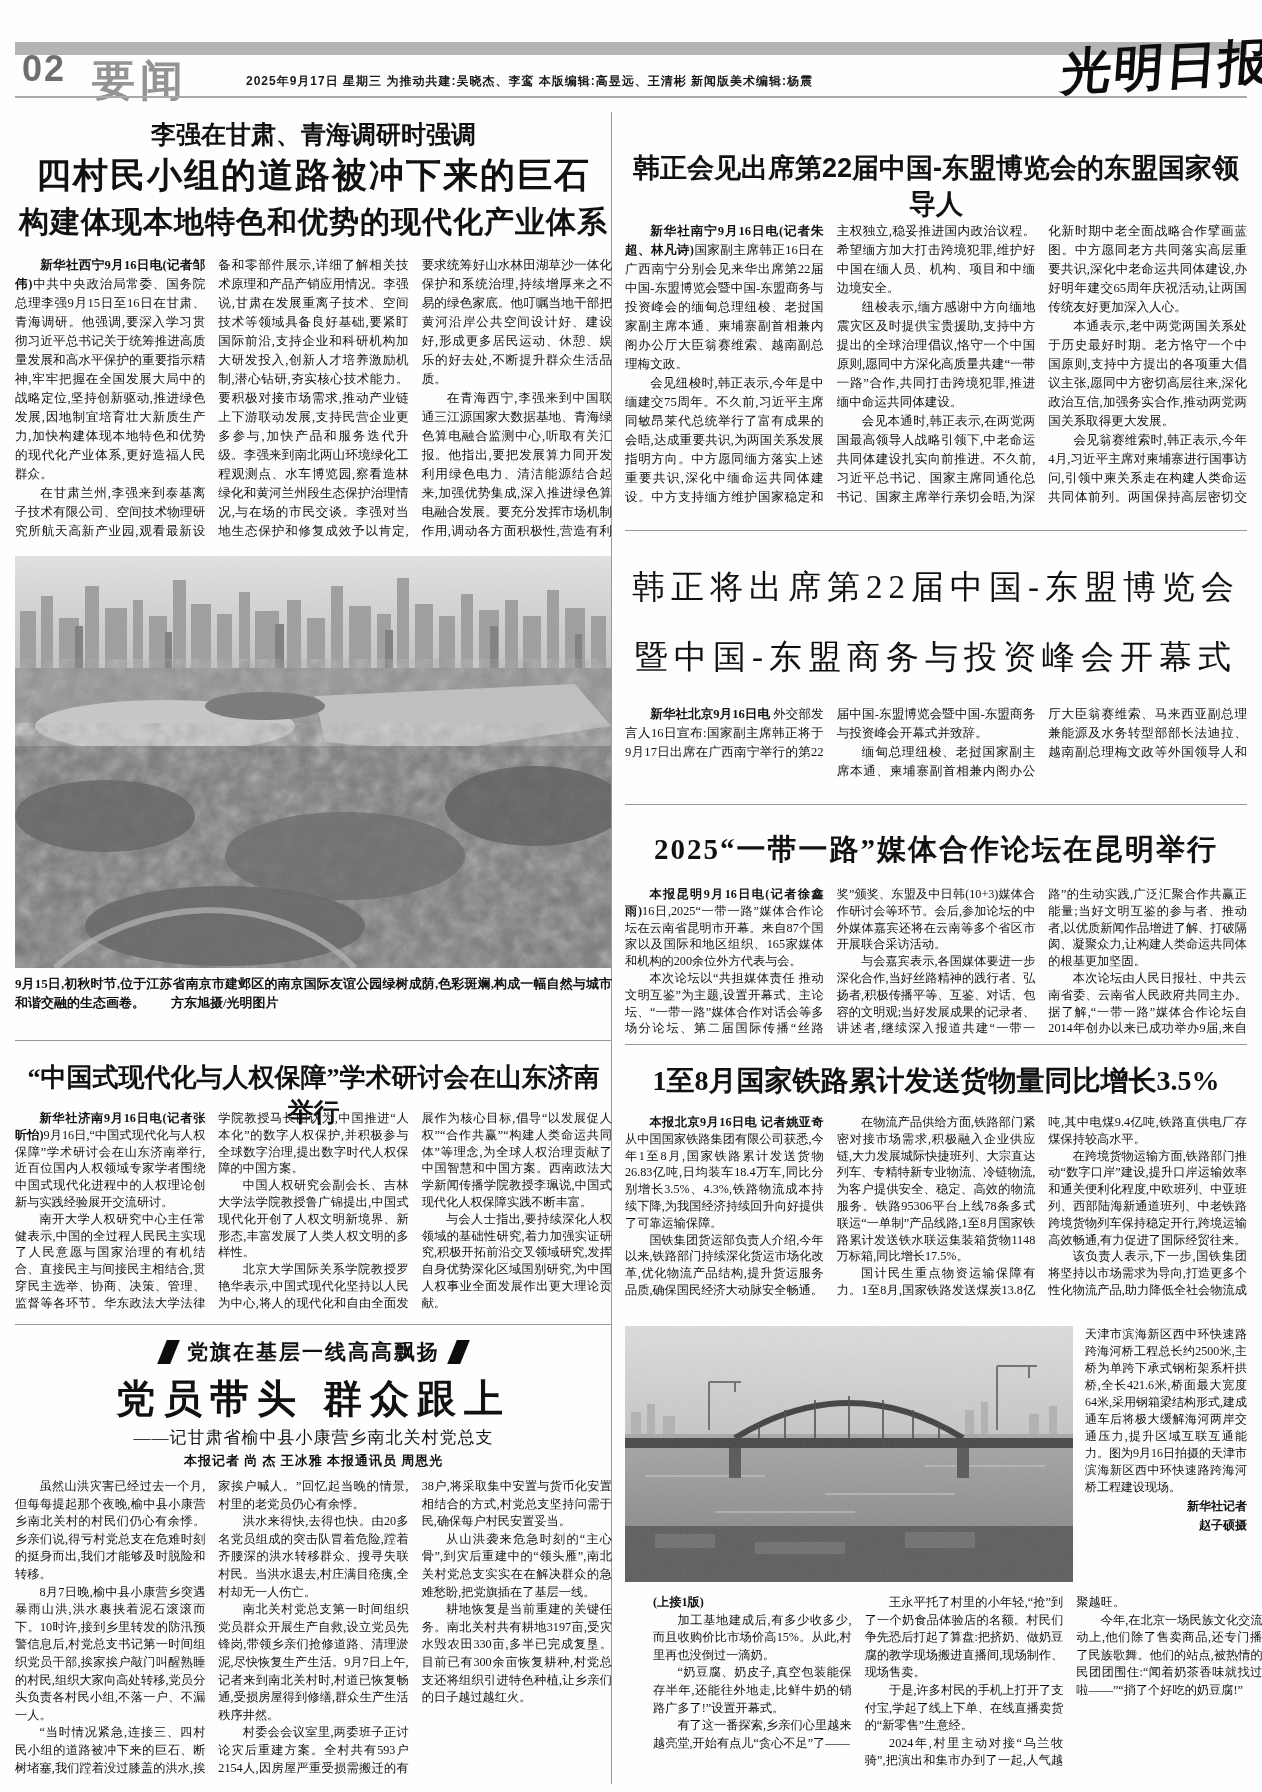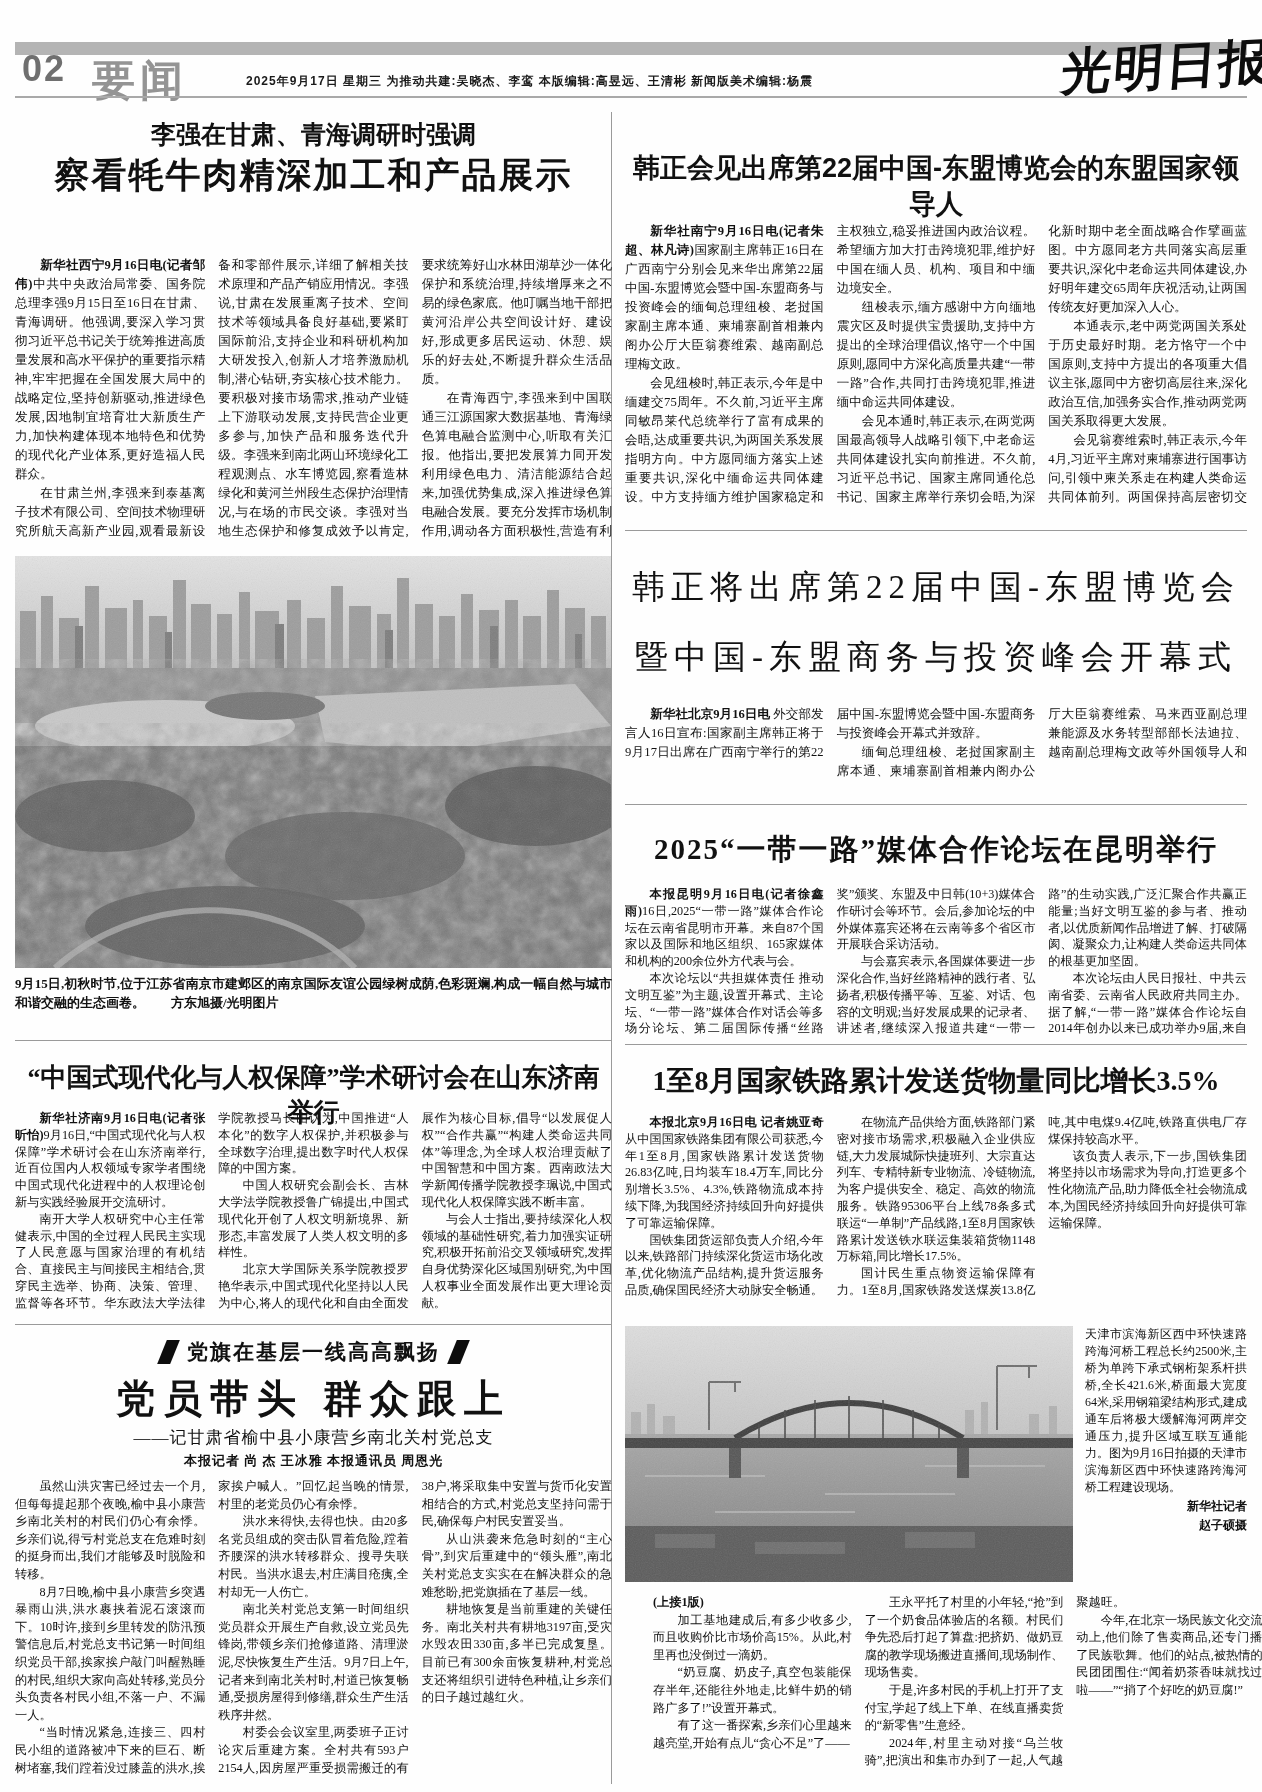--- a/index.html
+++ b/index.html
@@ -53,21 +53,22 @@
 
   <div class="abs topbar"></div>
   <div class="abs pagenum">02</div>
   <div class="abs section">要闻</div>
   <div class="abs dateline-top">2025年9月17日  星期三   为推动共建:吴晓杰、李鸾   本版编辑:高昱远、王清彬   新闻版美术编辑:杨震</div>
   <div class="abs masthead">光明日报</div>
   <div class="abs hdr-rule"></div>
   <div class="abs vrule"></div>
 
   <div class="abs center kicker" style="left:15px;top:118px;width:597px;">李强在甘肃、青海调研时强调</div>
-  <div class="abs center h1a" style="left:15px;top:152px;width:597px;">察看牦牛肉精深加工和产品展示</div>
+  <div class="abs center h1a" style="left:15px;top:152px;width:597px;">四村民小组的道路被冲下来的巨石</div>
+  <div class="abs center h1b" style="left:15px;top:202px;width:597px;">构建体现本地特色和优势的现代化产业体系</div>
   <div class="abs body3" style="left:15px;top:256px;width:597px;height:290px;">
     <p><b class="dl">新华社西宁9月16日电(记者邹伟)</b><span>中共中央政治局常委、国务院总理李强9月15日至16日在甘肃、青海调研。他强调,要深入学习贯彻习近平总书记关于统筹推进高质量发展和高水平保护的重要指示精神,牢牢把握在全国发展大局中的战略定位,坚持创新驱动,推进绿色发展,因地制宜培育壮大新质生产力,加快构建体现本地特色和优势的现代化产业体系,更好造福人民群众。</span></p>
     <p>在甘肃兰州,李强来到泰基离子技术有限公司、空间技术物理研究所航天高新产业园,观看最新设备和零部件展示,详细了解相关技术原理和产品产销应用情况。李强说,甘肃在发展重离子技术、空间技术等领域具备良好基础,要紧盯国际前沿,支持企业和科研机构加大研发投入,创新人才培养激励机制,潜心钻研,夯实核心技术能力。要积极对接市场需求,推动产业链上下游联动发展,支持民营企业更多参与,加快产品和服务迭代升级。李强来到南北两山环境绿化工程观测点、水车博览园,察看造林绿化和黄河兰州段生态保护治理情况,与在场的市民交谈。李强对当地生态保护和修复成效予以肯定,要求统筹好山水林田湖草沙一体化保护和系统治理,持续增厚来之不易的绿色家底。他叮嘱当地干部把黄河沿岸公共空间设计好、建设好,形成更多居民运动、休憩、娱乐的好去处,不断提升群众生活品质。</p>
     <p>在青海西宁,李强来到中国联通三江源国家大数据基地、青海绿色算电融合监测中心,听取有关汇报。他指出,要把发展算力同开发利用绿色电力、清洁能源结合起来,加强优势集成,深入推进绿色算电融合发展。要充分发挥市场机制作用,调动各方面积极性,营造有利于创新的条件和环境,进一步深化产业应用,更好促进数字经济发展。在青海可可西里食品有限公司,李强听取青海省打造绿色有机农畜产品输出地情况汇报,察看牦牛肉精深加工和产品展示。李强勉励企业深耕绿色农牧业,以健康安全的品质做优品牌,创新生产管理,一体推进餐饮、工业旅游、商贸流通等全产业链发展,为农牧业提质增效、农牧民就业增收发挥更大带动作用。</p>
 
   </div>
 
   <div class="abs photo" style="left:15px;top:556px;width:596px;height:412px;">
     <svg width="596" height="412" viewBox="0 0 596 412" xmlns="http://www.w3.org/2000/svg">
       <defs>
@@ -204,20 +205,21 @@
     <p>本次论坛由人民日报社、中共云南省委、云南省人民政府共同主办。据了解,“一带一路”媒体合作论坛自2014年创办以来已成功举办9届,来自100多个国家和地区的1000余位外国媒体及国际和地区组织代表应邀参会,为推动共建“一带一路”高质量发展凝心聚力。</p>
   </div>
   <div class="abs hrule" style="left:625px;top:1044px;width:622px;"></div>
 
   <div class="abs center h-rail" style="left:625px;top:1062px;width:622px;">1至8月国家铁路累计发送货物量同比增长3.5%</div>
   <div class="abs body3 small" style="left:625px;top:1114px;width:622px;height:200px;">
     <p><b class="dl">本报北京9月16日电  记者姚亚奇  </b><span>从中国国家铁路集团有限公司获悉,今年1至8月,国家铁路累计发送货物26.83亿吨,日均装车18.4万车,同比分别增长3.5%、4.3%,铁路物流成本持续下降,为我国经济持续回升向好提供了可靠运输保障。</span></p>
     <p>国铁集团货运部负责人介绍,今年以来,铁路部门持续深化货运市场化改革,优化物流产品结构,提升货运服务品质,确保国民经济大动脉安全畅通。</p>
     <p>在物流产品供给方面,铁路部门紧密对接市场需求,积极融入企业供应链,大力发展城际快捷班列、大宗直达列车、专精特新专业物流、冷链物流,为客户提供安全、稳定、高效的物流服务。铁路95306平台上线78条多式联运“一单制”产品线路,1至8月国家铁路累计发送铁水联运集装箱货物1148万标箱,同比增长17.5%。</p>
     <p>国计民生重点物资运输保障有力。1至8月,国家铁路发送煤炭13.8亿吨,其中电煤9.4亿吨,铁路直供电厂存煤保持较高水平。</p>
+    <p>在跨境货物运输方面,铁路部门推动“数字口岸”建设,提升口岸运输效率和通关便利化程度,中欧班列、中亚班列、西部陆海新通道班列、中老铁路跨境货物列车保持稳定开行,跨境运输高效畅通,有力促进了国际经贸往来。</p>
     <p>该负责人表示,下一步,国铁集团将坚持以市场需求为导向,打造更多个性化物流产品,助力降低全社会物流成本,为国民经济持续回升向好提供可靠运输保障。</p>
   </div>
 
   <div class="abs photo" style="left:625px;top:1326px;width:448px;height:256px;">
     <svg width="448" height="256" viewBox="0 0 448 256" xmlns="http://www.w3.org/2000/svg">
       <defs>
         <linearGradient id="sky2" x1="0" y1="0" x2="0" y2="1">
           <stop offset="0" stop-color="#dedede"></stop>
             <stop offset="1" stop-color="#c6c6c6"></stop>
         </linearGradient>

